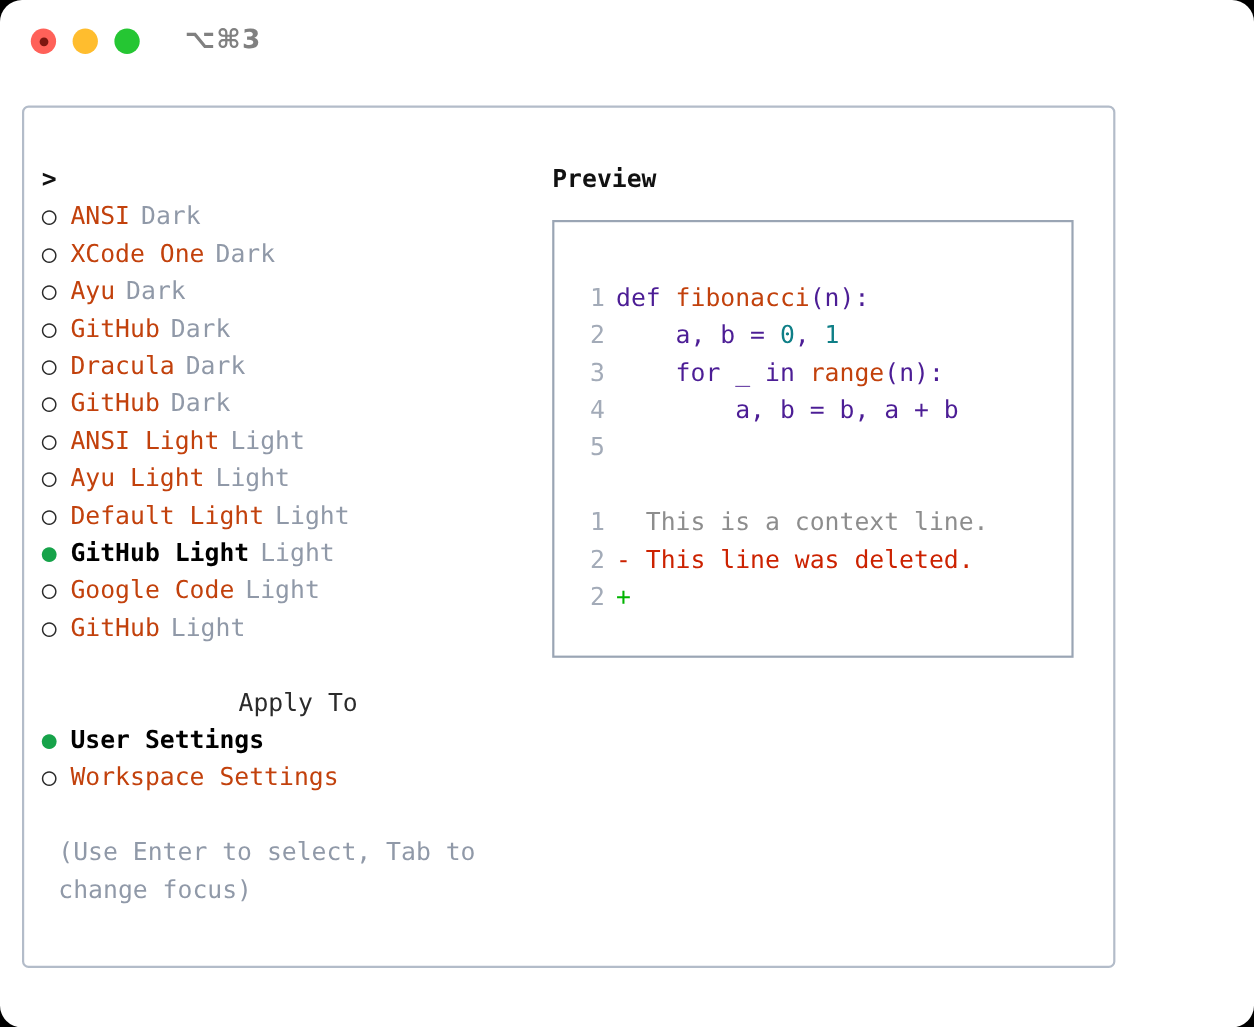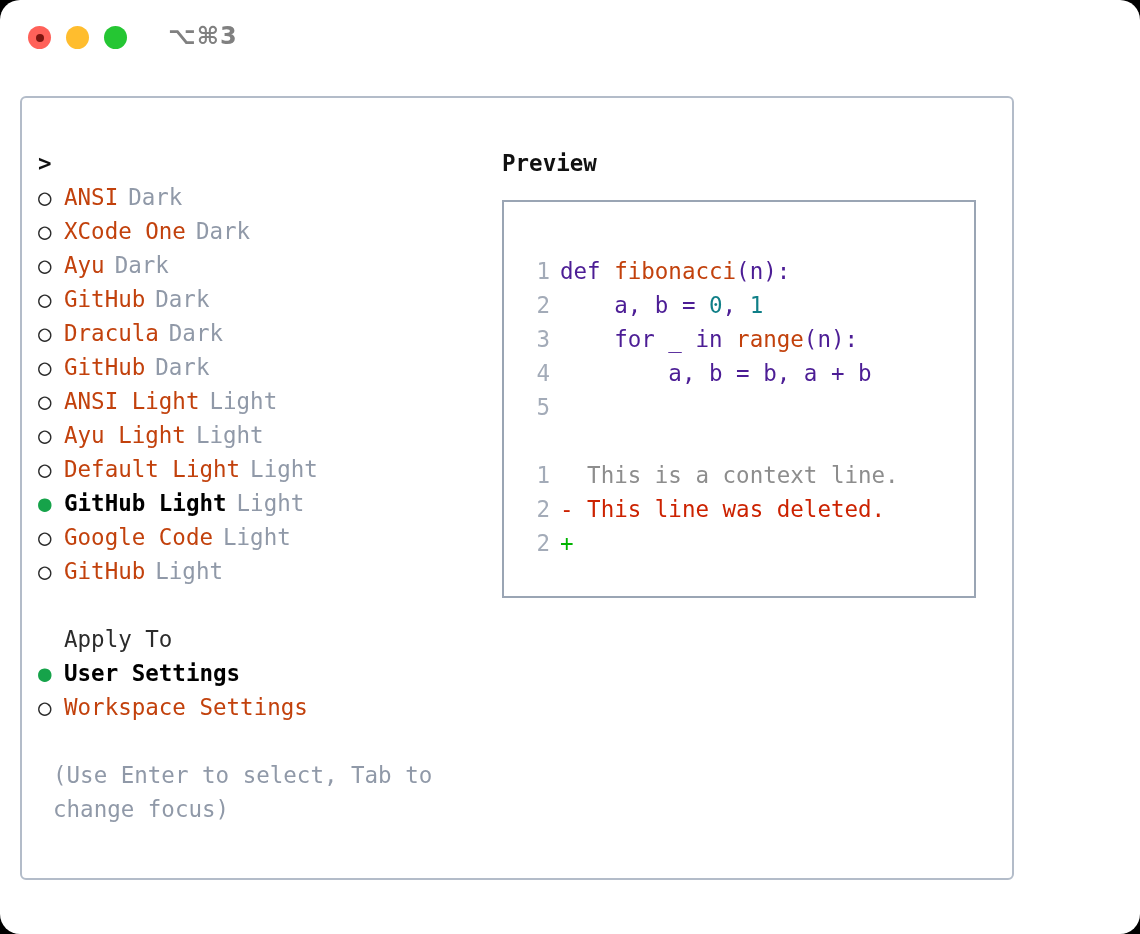--- a/index.html
+++ b/index.html
@@ -132,20 +132,21 @@
   }
 
   .spacer-sm { height: 34px; }
 
   .section-head {
     font-size: 22.5px;
     line-height: 34px;
     color: #2b2b2b;
     padding-left: 26px;
     white-space: pre;
+    text-align: center;
   }
 
   .hint {
     margin-top: 34px;
     font-size: 22.5px;
     line-height: 34px;
     color: #9099a8;
     width: 410px;
     white-space: pre-wrap;
     margin-left: 15px;

